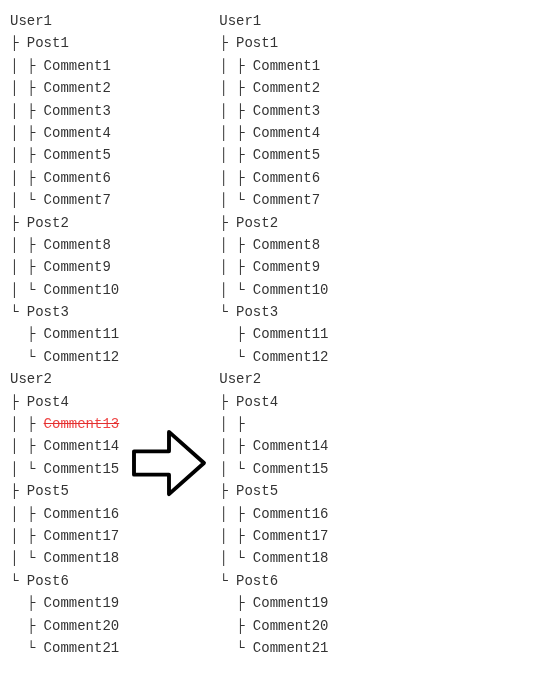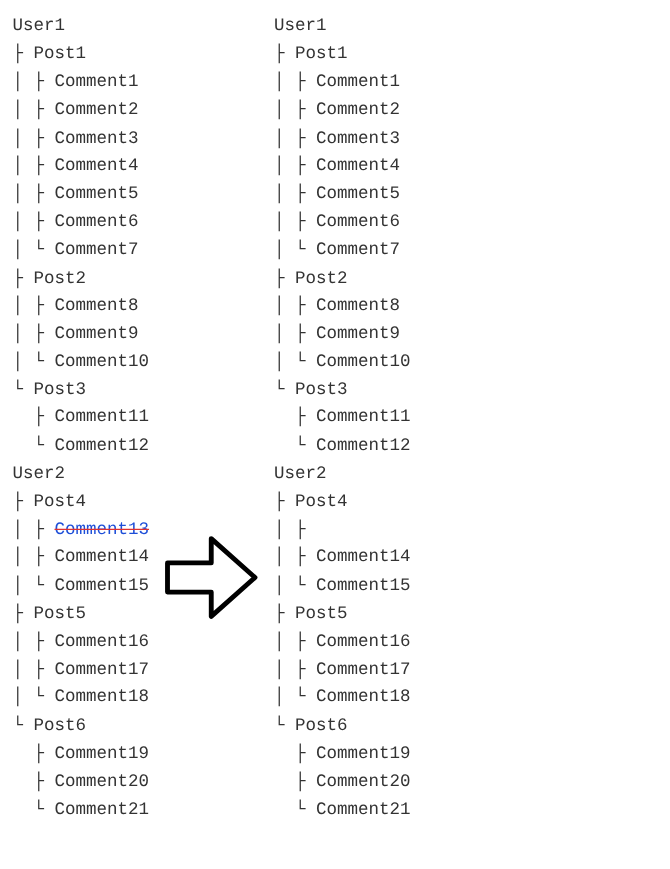--- a/index.html
+++ b/index.html
@@ -22,21 +22,21 @@
   .tree {
     white-space: pre;
     line-height: 1.6;
   }
   .node {
     display: block;
     white-space: pre;
   }
   .struck {
     text-decoration: line-through;
-    color: #1d4ed8;
+    color: #ef4444;
     text-decoration-color: #e03030;
   }
   .arrow-cell {
     align-self: center;
     margin-top: 260px;
     margin-left:-10px;
     margin-right:-10px;
   }
   svg.arrow {
     width: 80px;

